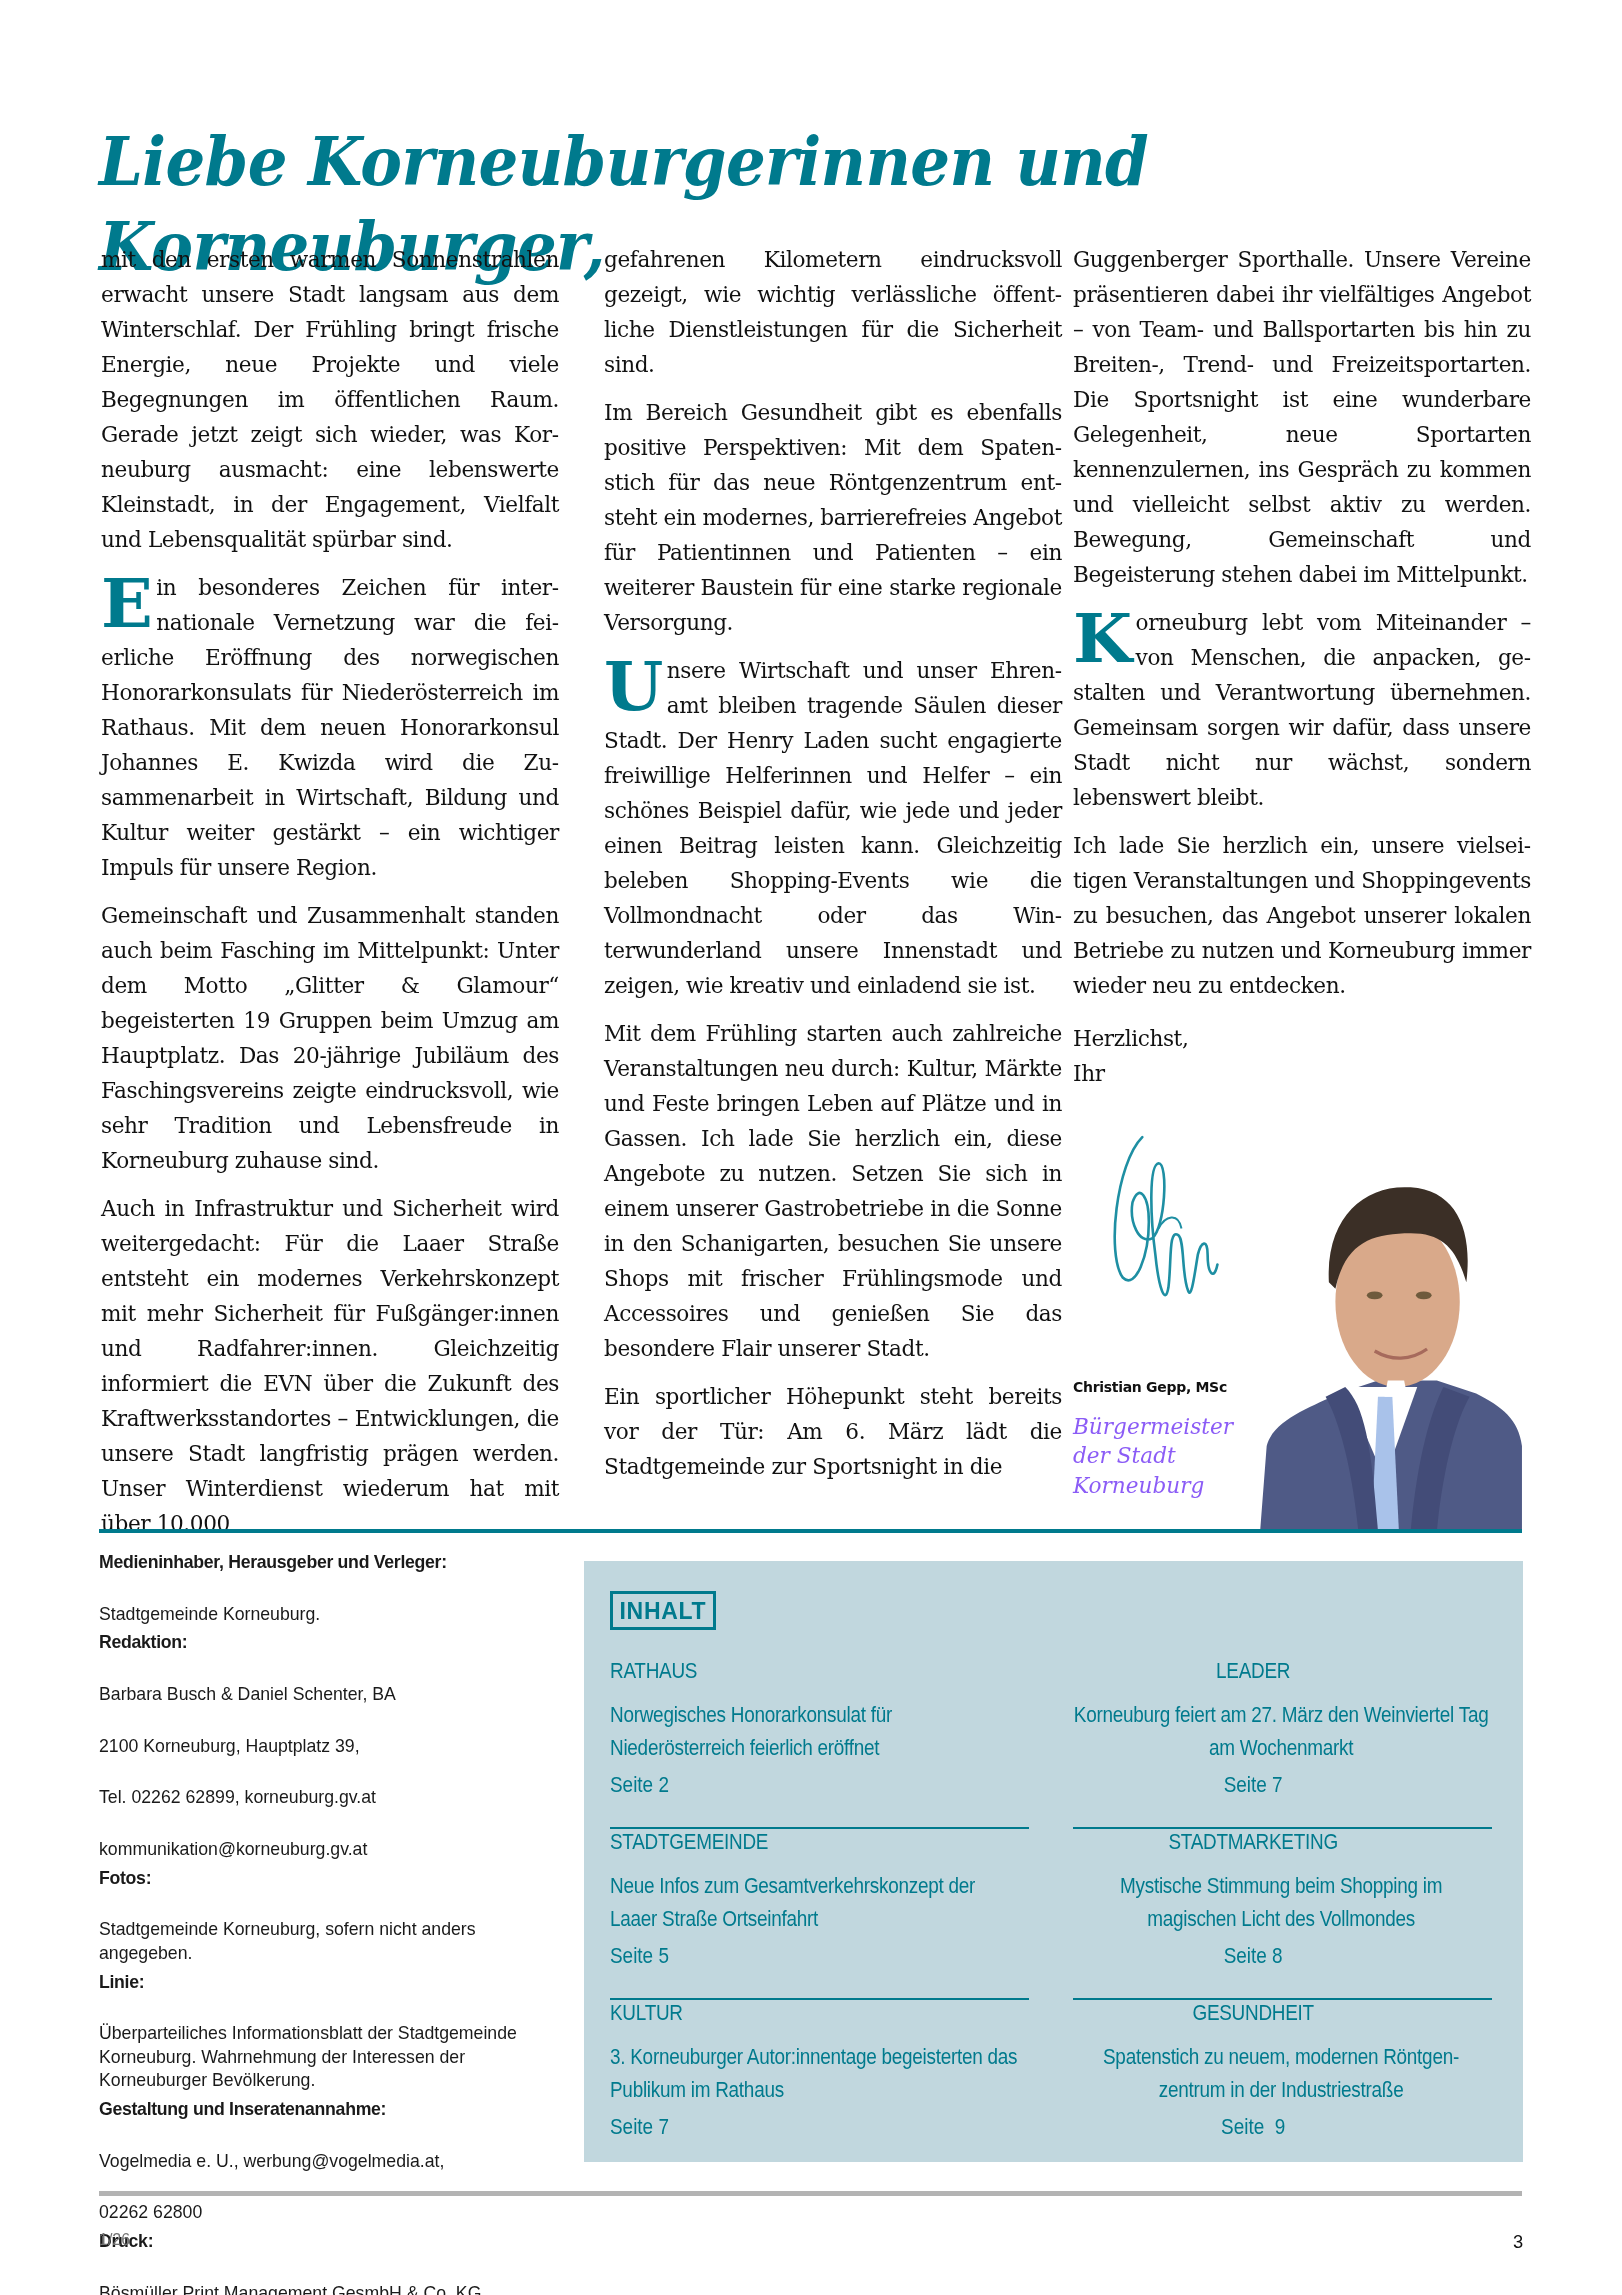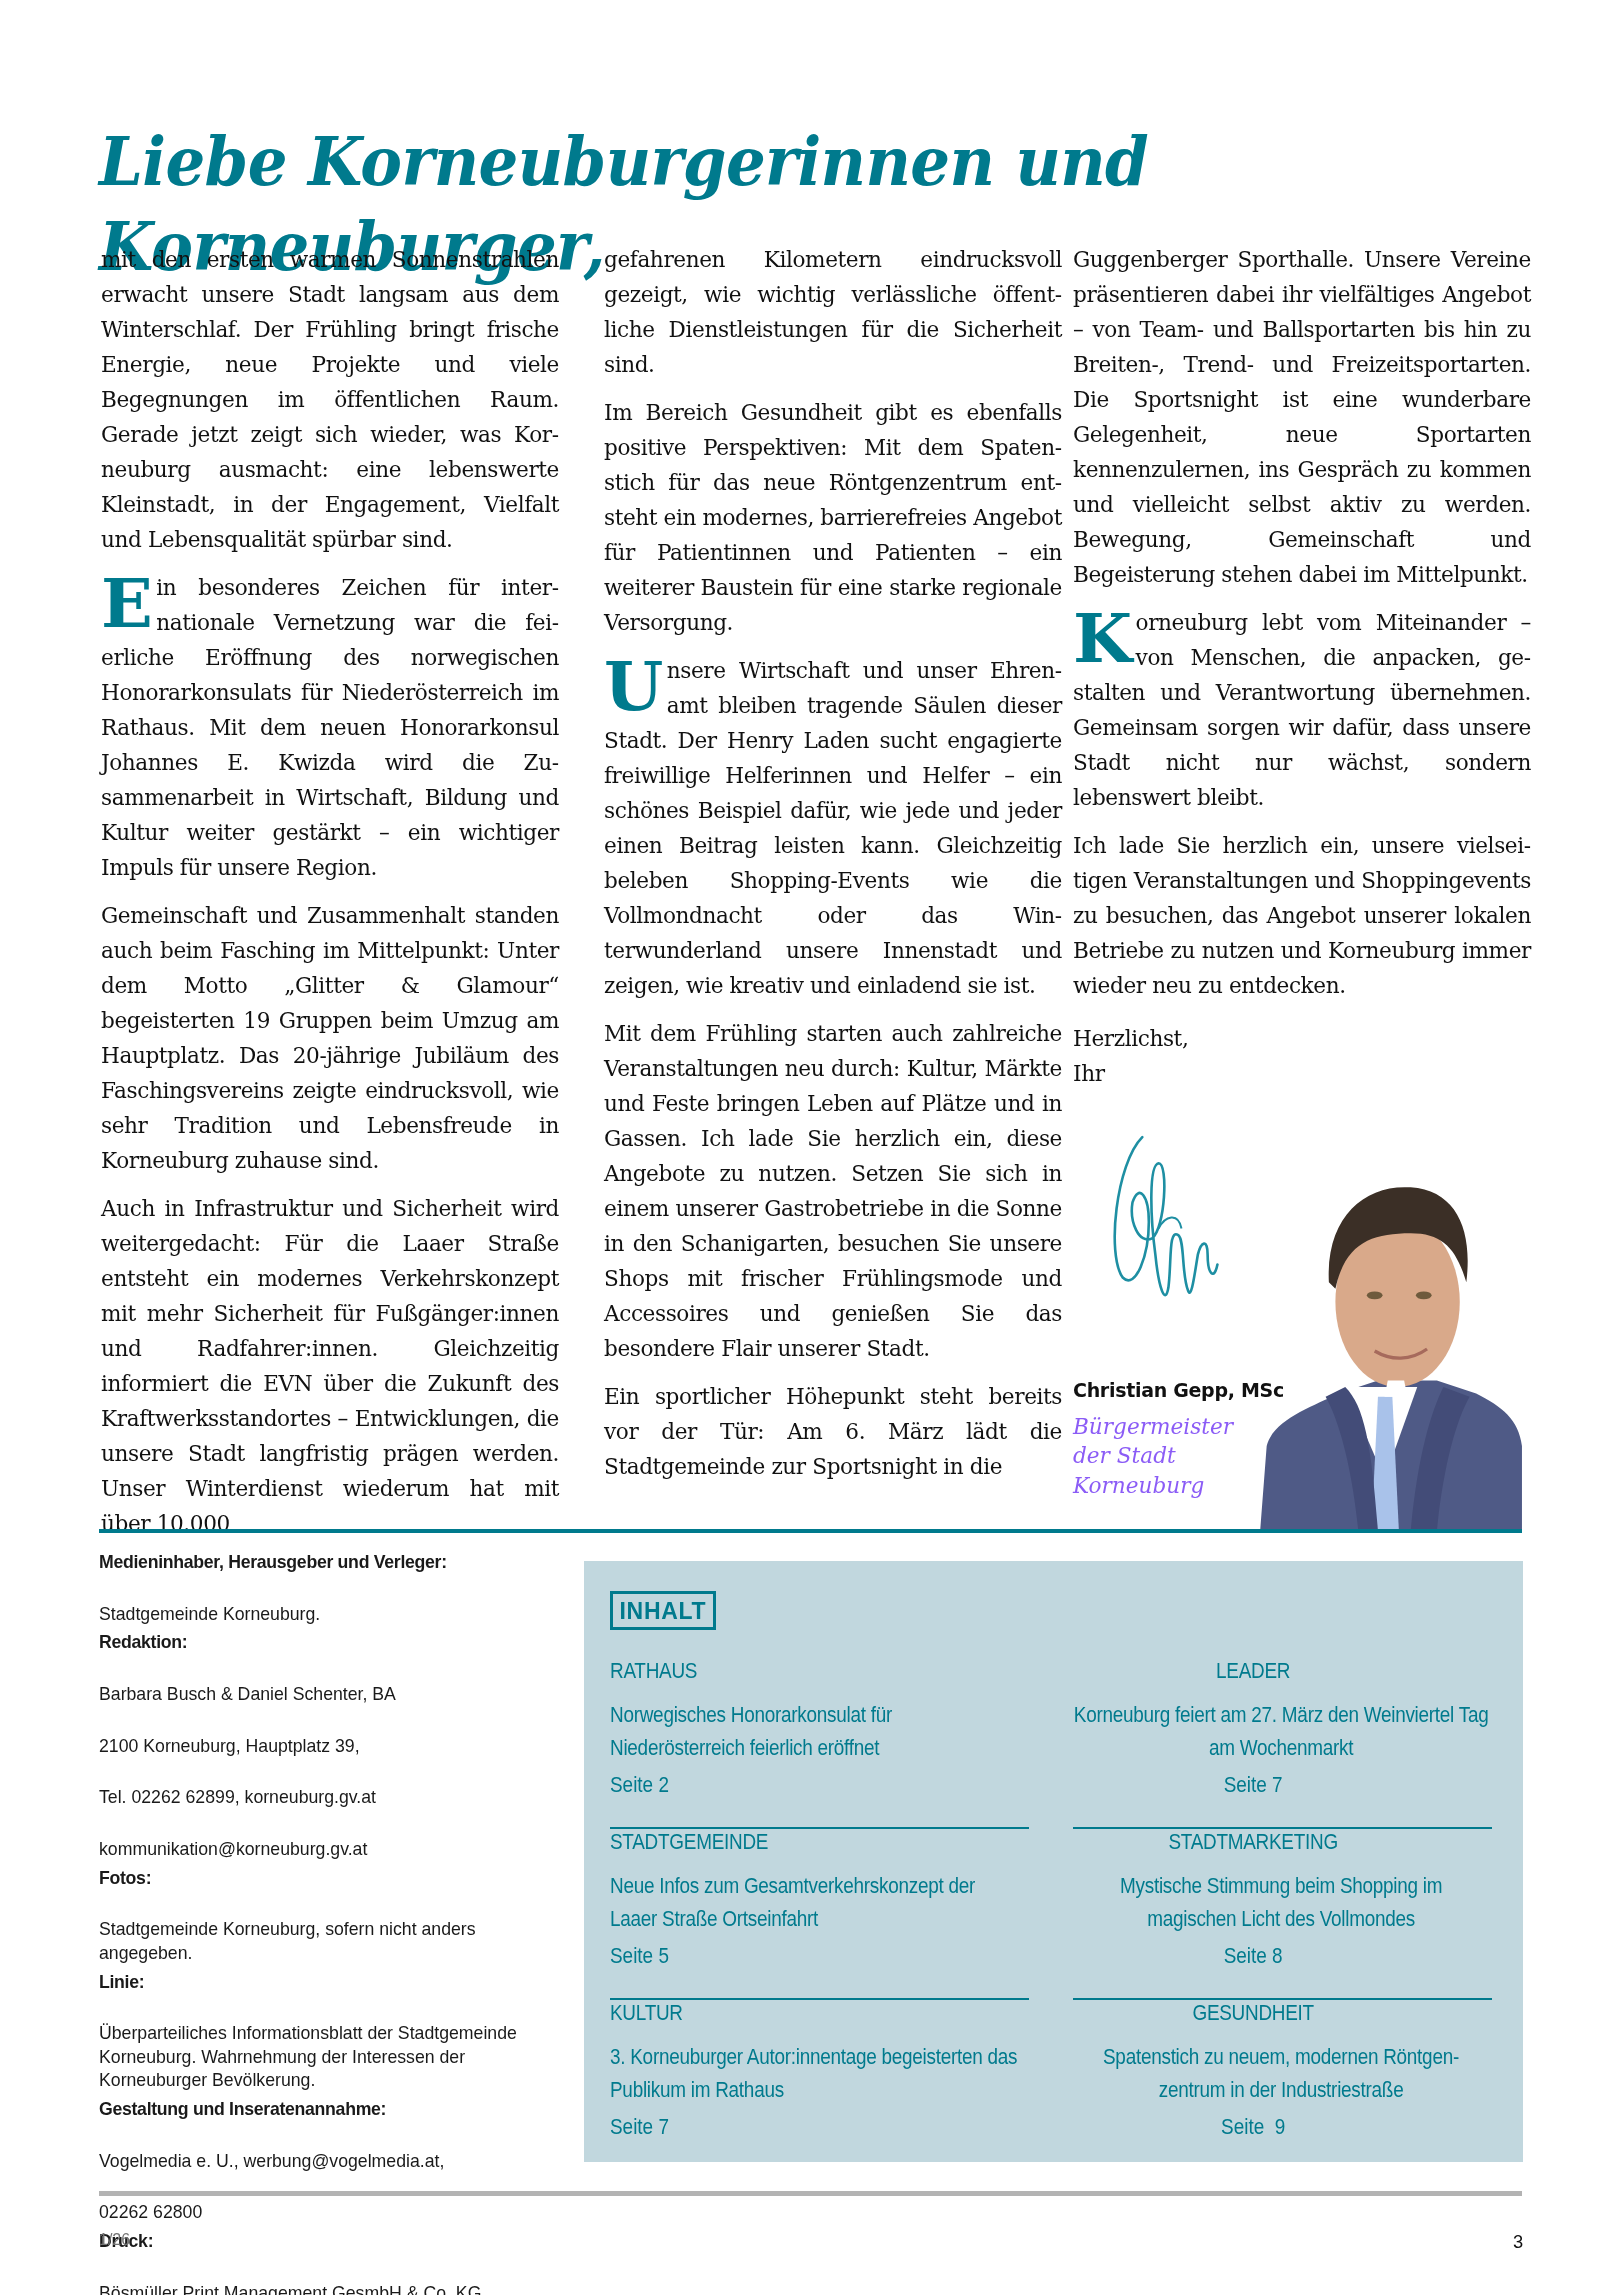--- a/index.html
+++ b/index.html
@@ -27,21 +27,21 @@
     float: left; font-family: "DejaVu Serif", serif; font-weight: bold;
     color: #007A8D; font-size: 68px; line-height: 56px; margin: 5.2px 3.9px 0 0;
   }
 
   .closing p { margin: 0; }
   .closing { margin-top: 18px; }
 
   .signature { position: absolute; left: 1103px; top: 1124px; width: 157px; height: 196px; }
   .signer-name {
     position: absolute; left: 1073px; top: 1379px;
-    font-family: "DejaVu Sans", sans-serif; font-weight: bold; font-size: 19px; color: #111;
+    font-family: "DejaVu Sans", sans-serif; font-weight: bold; font-size: 14px; color: #111;
     letter-spacing: -0.3px;
   }
   .signer-title {
     position: absolute; left: 1073px; top: 1412px; width: 170px;
     font-family: "DejaVu Serif", serif; font-style: italic; font-size: 21.6px; line-height: 29.4px; color: #8b5cf6;
   }
   .portrait { position: absolute; left: 1247px; top: 1171px; width: 275px; height: 360px; }
 
   .rule-teal { position: absolute; left: 99px; top: 1529px; width: 1423px; height: 3.9px; background: #007A8D; }
 

